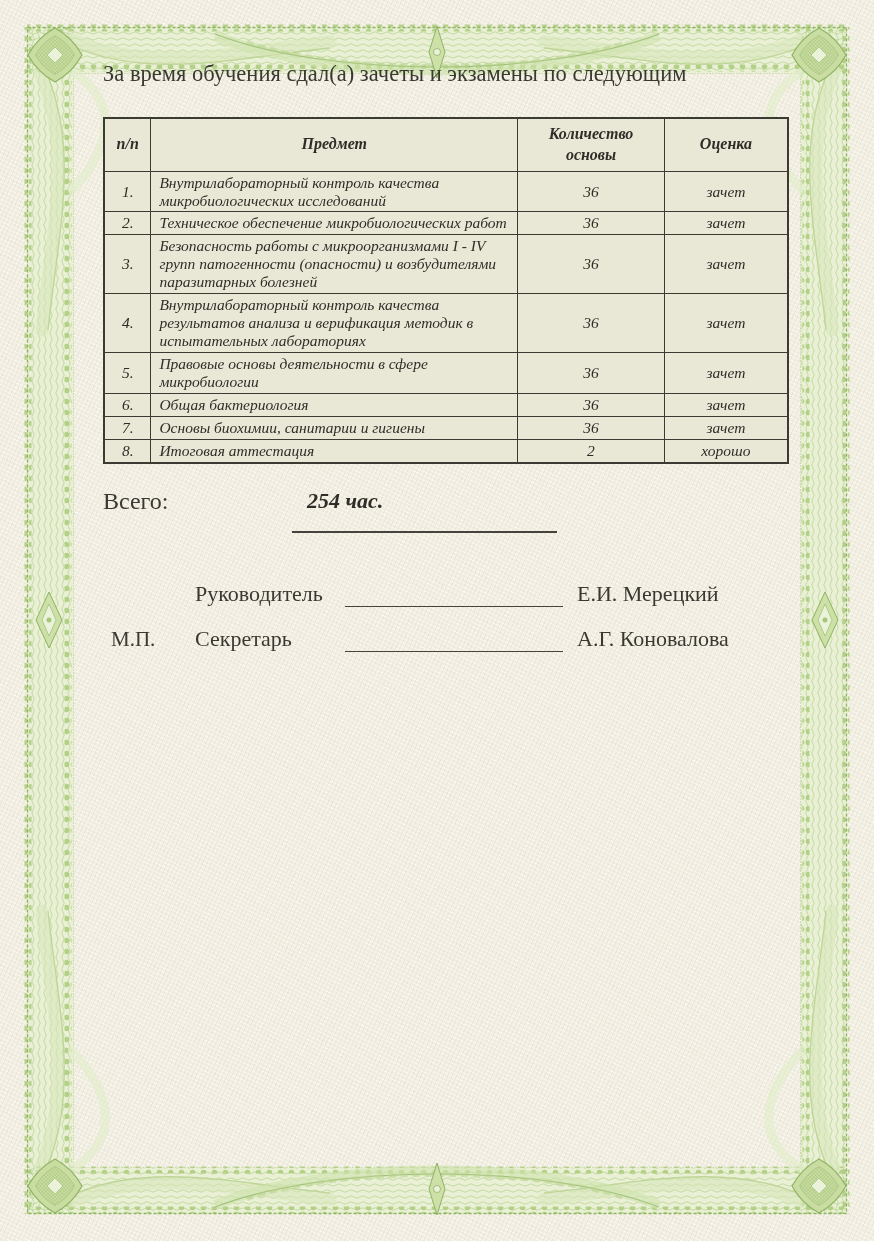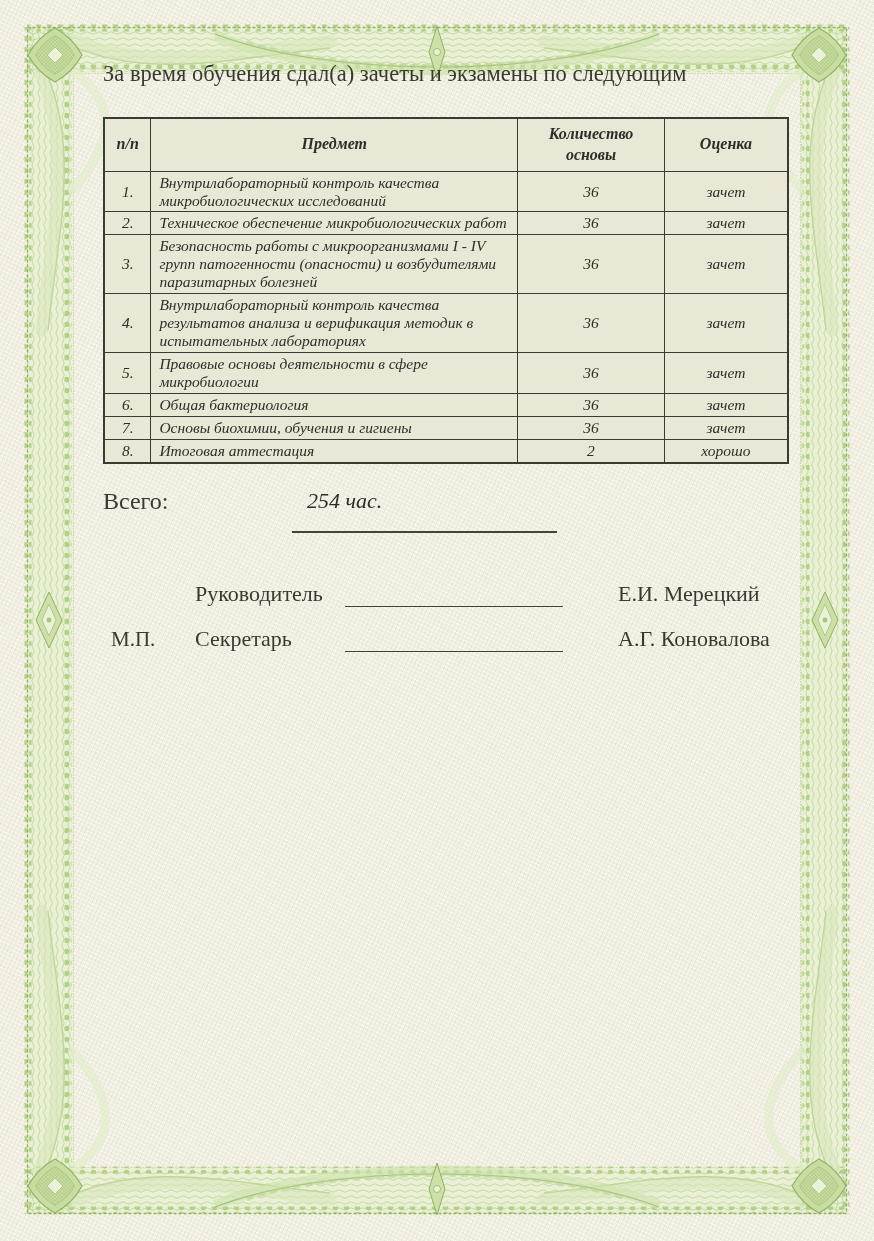--- a/index.html
+++ b/index.html
@@ -37,32 +37,32 @@
   td.c-num{text-align:center; padding-left:4px; padding-right:4px;}
   td.c-subject{text-align:left;font-style:italic;}
   td.c-hours, td.c-grade{text-align:center;}
 
   .total-row{margin-top:24px; display:flex; align-items:flex-start;gap:29px;}
   .total-label{display:inline-block; width:160px; font-size:24px; color:#393831;}
   .total-value-wrap{
     display:inline-block; width:250px; padding:0 0 17px 15px;
     border-bottom:2px solid var(--line);
   }
-  .total-value{font-size:22px; font-style:italic; font-weight:normal; color:#2e2d27;}
+  .total-value{font-size:22px; font-style:italic; font-weight:bold; color:#2e2d27;}
 
   .sig-block{margin-top:48px; font-size:22px; color:#393831;}
   .sig-row{display:flex; align-items:baseline; margin-bottom:19px; padding-left:8px;}
   .sig-spacer{display:inline-block; width:84px;}
   .sig-stamp{display:inline-block; width:84px; font-size:21px;}
   .sig-role{display:inline-block; min-width:138px;}
   .sig-line{
     display:inline-block; width:218px; margin:0 14px 0 12px;
     border-bottom:1.5px solid var(--line); align-self:flex-end; height:4px;
   }
-  .sig-name{display:inline-block; white-space:nowrap;margin-left:41px;}
+  .sig-name{display:inline-block; white-space:nowrap;}
 </style>
 </head>
 <body>
 
 <div class="page">
 
   <svg class="frame" width="874" height="1241" viewBox="0 0 874 1241" xmlns="http://www.w3.org/2000/svg">
     <defs>
       <pattern id="wavesH" width="12" height="6" patternUnits="userSpaceOnUse">
         <path d="M0,3 Q3,0.6 6,3 T12,3" fill="none" stroke="#a9c87c" stroke-width="0.8" opacity="0.7"></path>
@@ -207,21 +207,21 @@
 
       <tr>
         <td class="c-num">6.</td>
         <td class="c-subject">Общая бактериология</td>
         <td class="c-hours">36</td>
         <td class="c-grade">зачет</td>
       </tr>
 
       <tr>
         <td class="c-num">7.</td>
-        <td class="c-subject">Основы биохимии, обучения и гигиены</td>
+        <td class="c-subject">Основы биохимии, санитарии и гигиены</td>
         <td class="c-hours">36</td>
         <td class="c-grade">зачет</td>
       </tr>
 
       <tr>
         <td class="c-num">8.</td>
         <td class="c-subject">Итоговая аттестация</td>
         <td class="c-hours">2</td>
         <td class="c-grade">хорошо</td>
       </tr>

